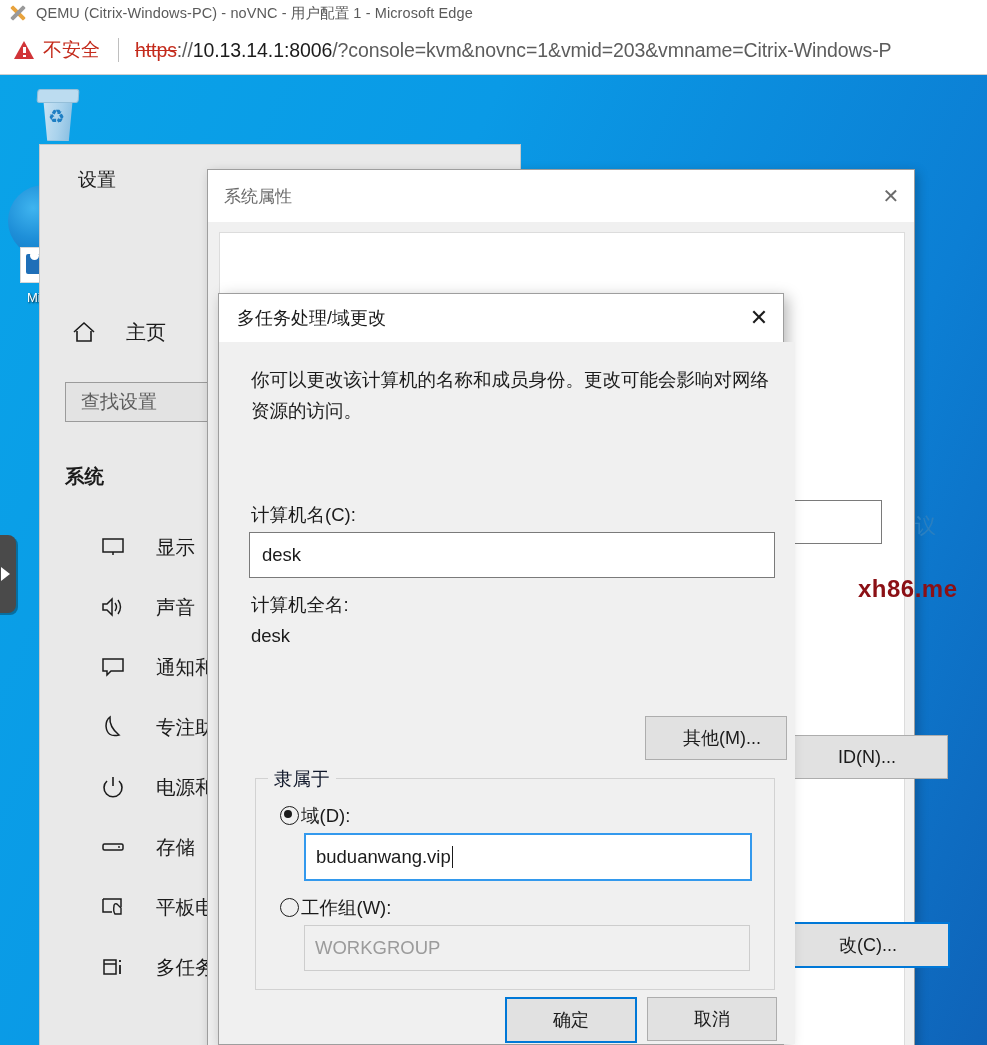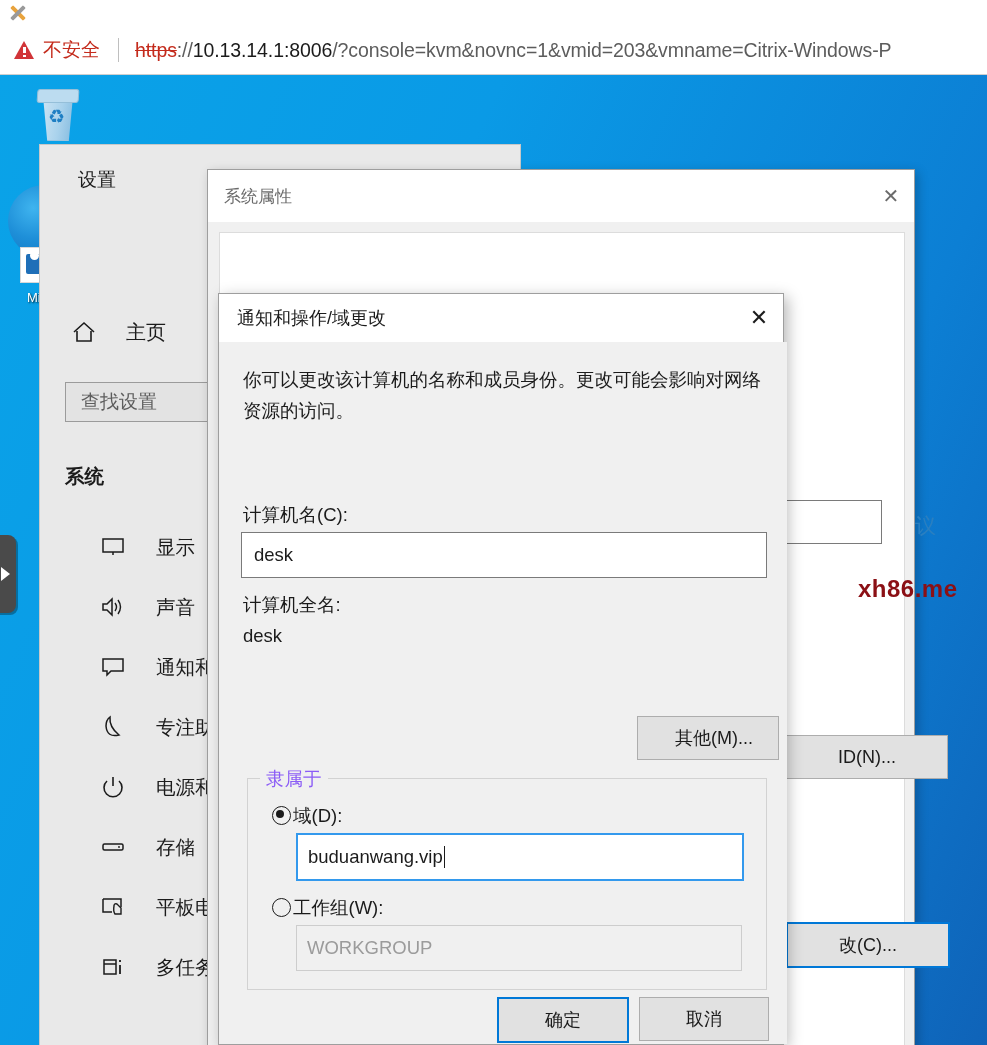--- a/index.html
+++ b/index.html
@@ -405,21 +405,21 @@
   }
   .cnd-close {
     width: 48px; height: 48px;
     display: flex; align-items: center; justify-content: center;
     font-size: 22px;
     color: #1b1b1b;
     font-weight: 300;
   }
   .cnd-body {
     position: absolute;
-    left: 4px; top: 48px;
+    left: 12px; top: 48px;
     width: 564px; height: 702px;
     background: #f0f0f0;
   }
   .cnd-desc {
     position: absolute;
     left: 20px; top: 22px;
     width: 522px;
     font-size: 18.5px;
     line-height: 31px;
     color: #1b1b1b;
@@ -462,21 +462,21 @@
     left: 24px; top: 436px;
     width: 518px; height: 210px;
     border: 1px solid #d2d2d2;
   }
   .groupbox-legend {
     position: absolute;
     left: 12px; top: -13px;
     background: #f0f0f0;
     padding: 0 6px;
     font-size: 18.5px;
-    color: #8b5cf6;
+    color: #0f172a;
   }
   .radio-row {
     position: absolute;
     display: flex;
     align-items: center;
   }
   .radio-dom { left: 24px; top: 24px; }
   .radio-wg  { left: 24px; top: 116px; }
   .radio-mark {
     width: 17px; height: 17px;
@@ -554,20 +554,21 @@
 </head>
 <body>
 
 <div id="root">
 
   <div class="browser-tabstrip">
     <div class="tab-favicon">
       <div class="x1"></div>
         <div class="x2"></div>
     </div>
+    <div class="tab-title">QEMU (Citrix-Windows-PC) - noVNC - 用户配置 1 - Microsoft Edge</div>
   </div>
 
   <div class="browser-addrbar">
     <div class="warn-icon">
       <div class="tri"></div>
         <div class="bang"></div>
         <div class="dot"></div>
     </div>
     <div class="warn-text">不安全</div>
     <div class="addr-divider"></div>
@@ -712,21 +713,21 @@
         <div class="pg-btn pg-btn-nid">ID(N)...</div>
       </div>
 
     </div>
 
     <div class="pg-blue-text">议</div>
     <div class="watermark">xh86.me</div>
 
     <div class="cnd-dlg">
       <div class="cnd-titlebar">
-        <div class="t">通知和操作/域更改</div>
+        <div class="t">多任务处理/域更改</div>
         <div class="cnd-close">✕</div>
       </div>
       <div class="cnd-body">
 
         <div class="cnd-desc">你可以更改该计算机的名称和成员身份。更改可能会影响对网络资源的访问。</div>
 
         <div class="cnd-label lbl-cname">计算机名(C):</div>
         <div class="cnd-input">
           <div class="v">desk</div>
         </div>

